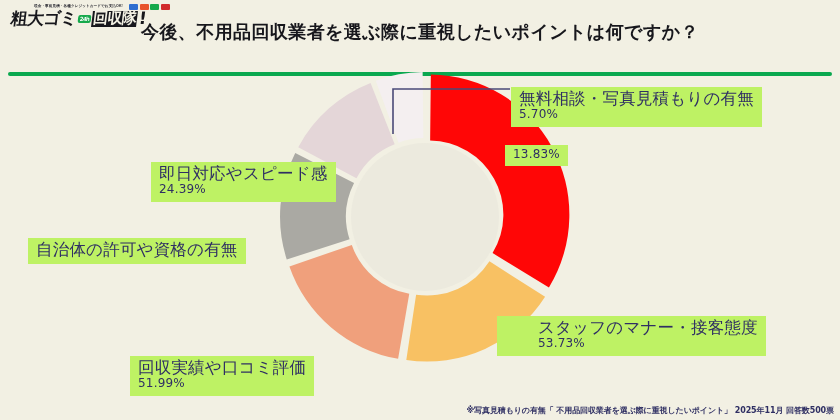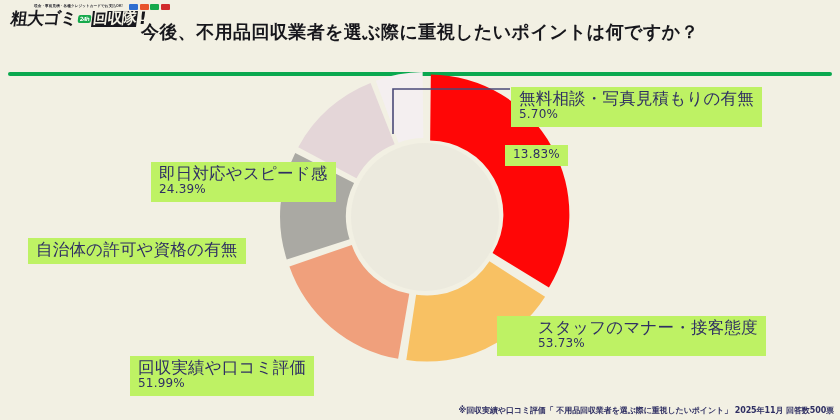--- a/index.html
+++ b/index.html
@@ -218,13 +218,13 @@
 
 <div class="callout" id="callout-4">
   <span class="c-name">自治体の許可や資格の有無</span>
 </div>
 
 <div class="callout" id="callout-5">
   <span class="c-name">即日対応やスピード感</span>
   <span class="c-val">24.39%</span>
 </div>
 
-<div id="footnote">※回収実績や口コミ評価「 不用品回収業者を選ぶ際に重視したいポイント」 2025年11月 回答数500票</div>
+<div id="footnote">※写真見積もりの有無「 不用品回収業者を選ぶ際に重視したいポイント」 2025年11月 回答数500票</div>
 
 </body></html>

